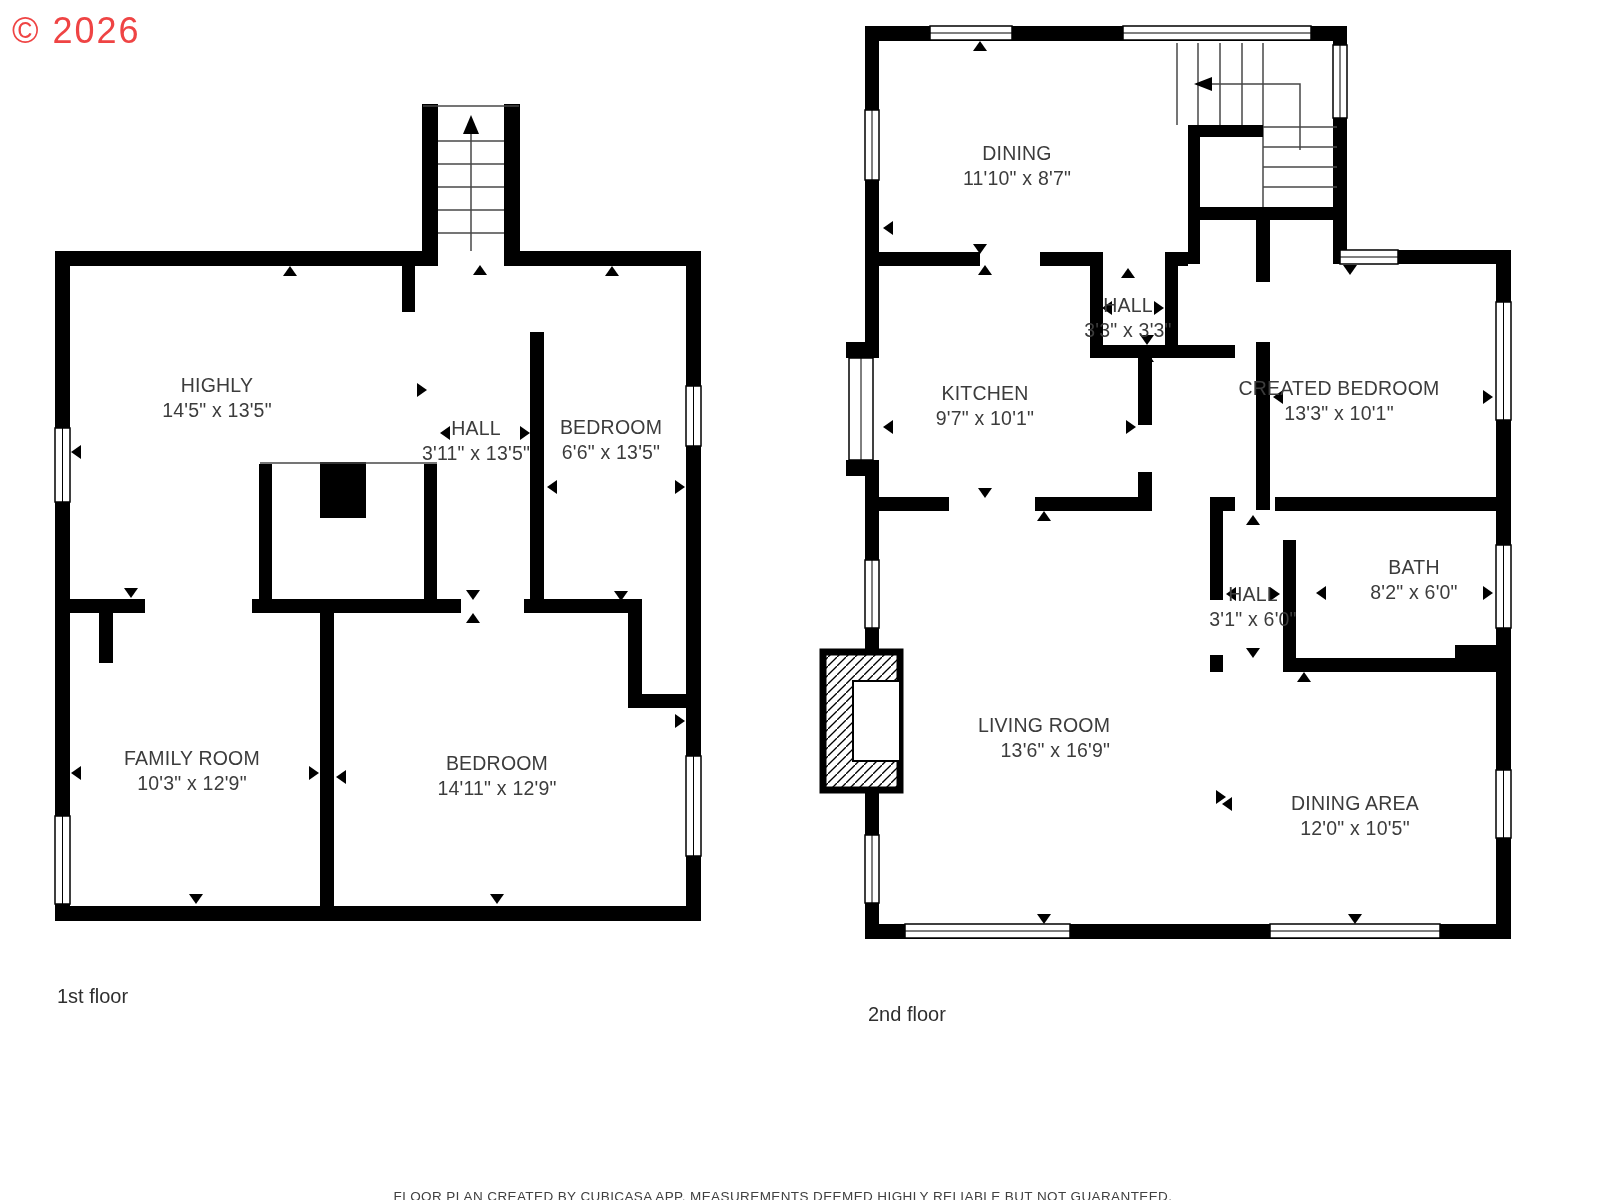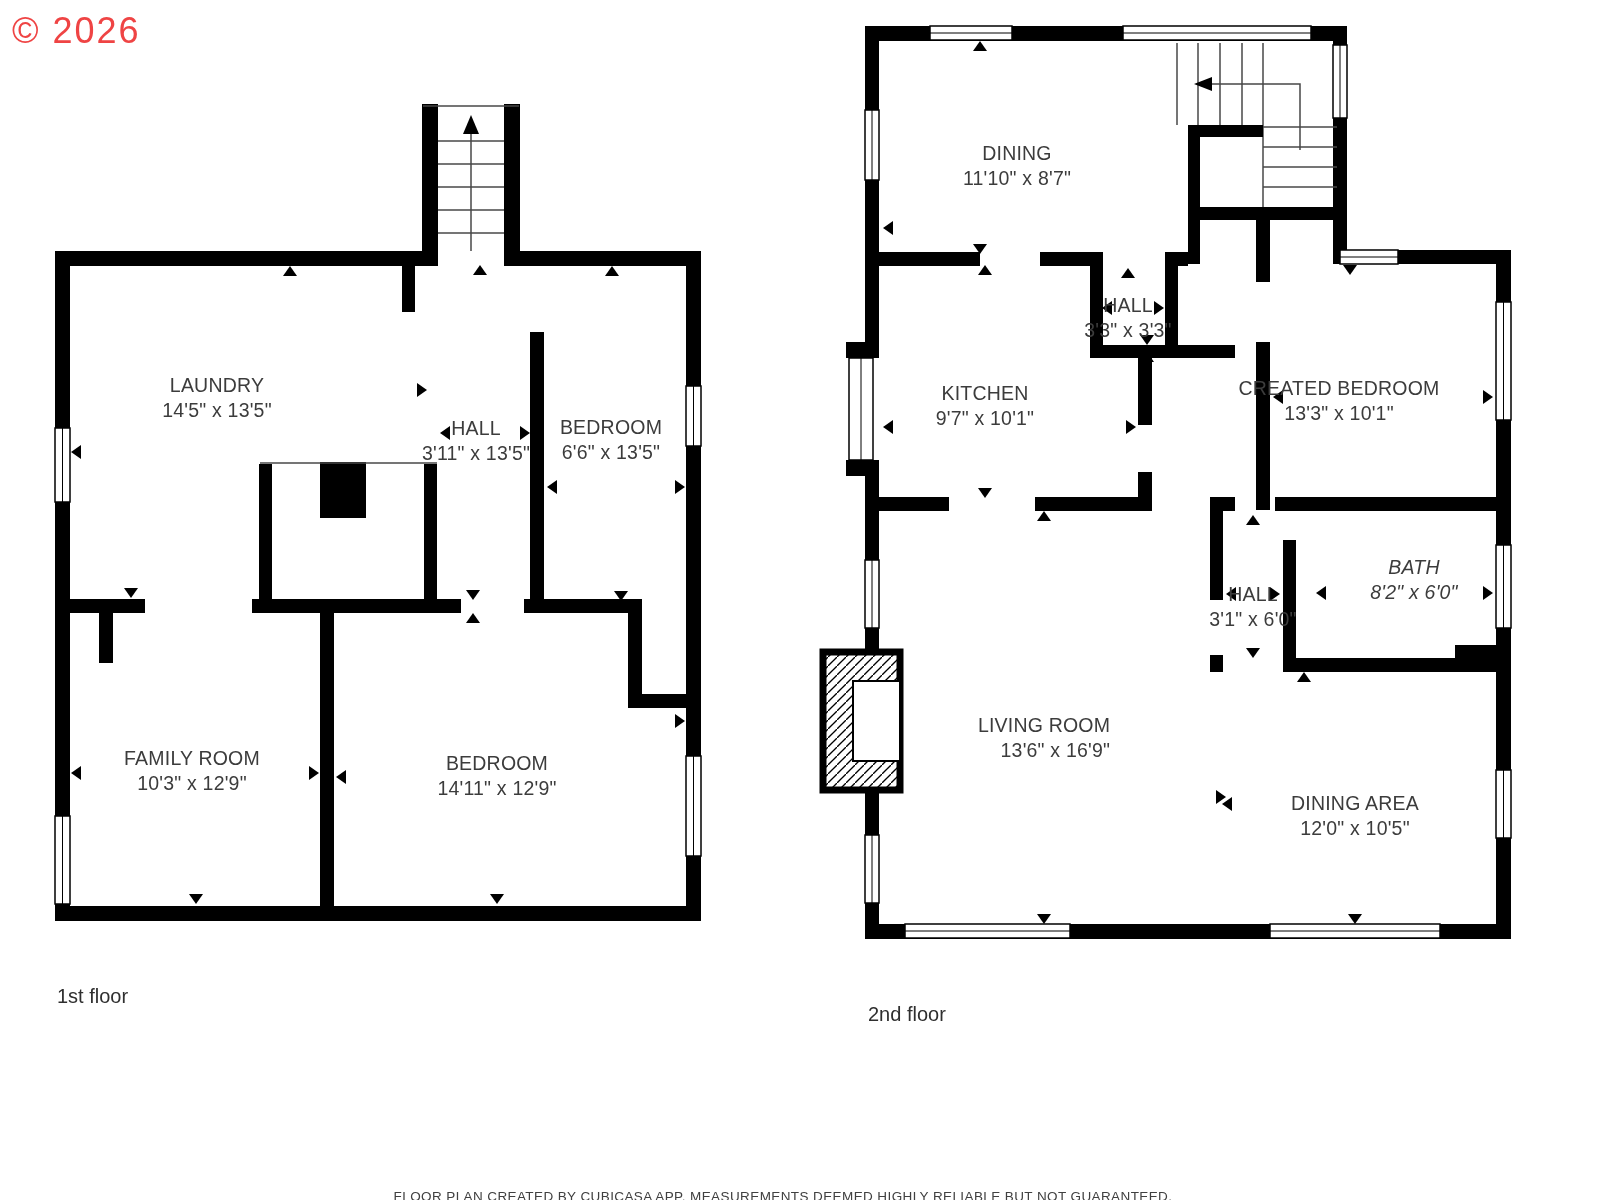--- a/index.html
+++ b/index.html
@@ -231,21 +231,21 @@
       <use href="#arr-left" class="arr" x="1228" y="804"></use>
       <use href="#arr-down" class="arr" x="1355" y="918"></use>
       <use href="#arr-up" class="arr" x="1304" y="678"></use>
     </g>
   </g>
 </svg>
 
 <div class="txt watermark">© 2026</div>
 
 <div class="txt room-label" style="left:217px;top:398px;">
-  <div>LAUNDRY</div>
+  <div>HIGHLY</div>
   <div>14'5" x 13'5"</div>
 </div>
 <div class="txt room-label" style="left:476px;top:441px;">
   <div>HALL</div>
   <div>3'11" x 13'5"</div>
 </div>
 <div class="txt room-label" style="left:611px;top:440px;">
   <div>BEDROOM</div>
   <div>6'6" x 13'5"</div>
 </div>
@@ -271,21 +271,21 @@
   <div>9'7" x 10'1"</div>
 </div>
 <div class="txt room-label" style="left:1339px;top:401px;">
   <div>CREATED BEDROOM</div>
   <div>13'3" x 10'1"</div>
 </div>
 <div class="txt room-label" style="left:1253px;top:607px;">
   <div>HALL</div>
   <div>3'1" x 6'0"</div>
 </div>
-<div class="txt room-label" style="left:1414px;top:580px;font-style:italic;">
+<div class="txt room-label" style="left:1414px;top:580px;">
   <div>BATH</div>
   <div>8'2" x 6'0"</div>
 </div>
 <div class="txt room-label" style="left:1044px;top:738px;text-align:right;">
   <div>LIVING ROOM</div>
   <div>13'6" x 16'9"</div>
 </div>
 <div class="txt room-label" style="left:1355px;top:816px;">
   <div>DINING AREA</div>
   <div>12'0" x 10'5"</div>

